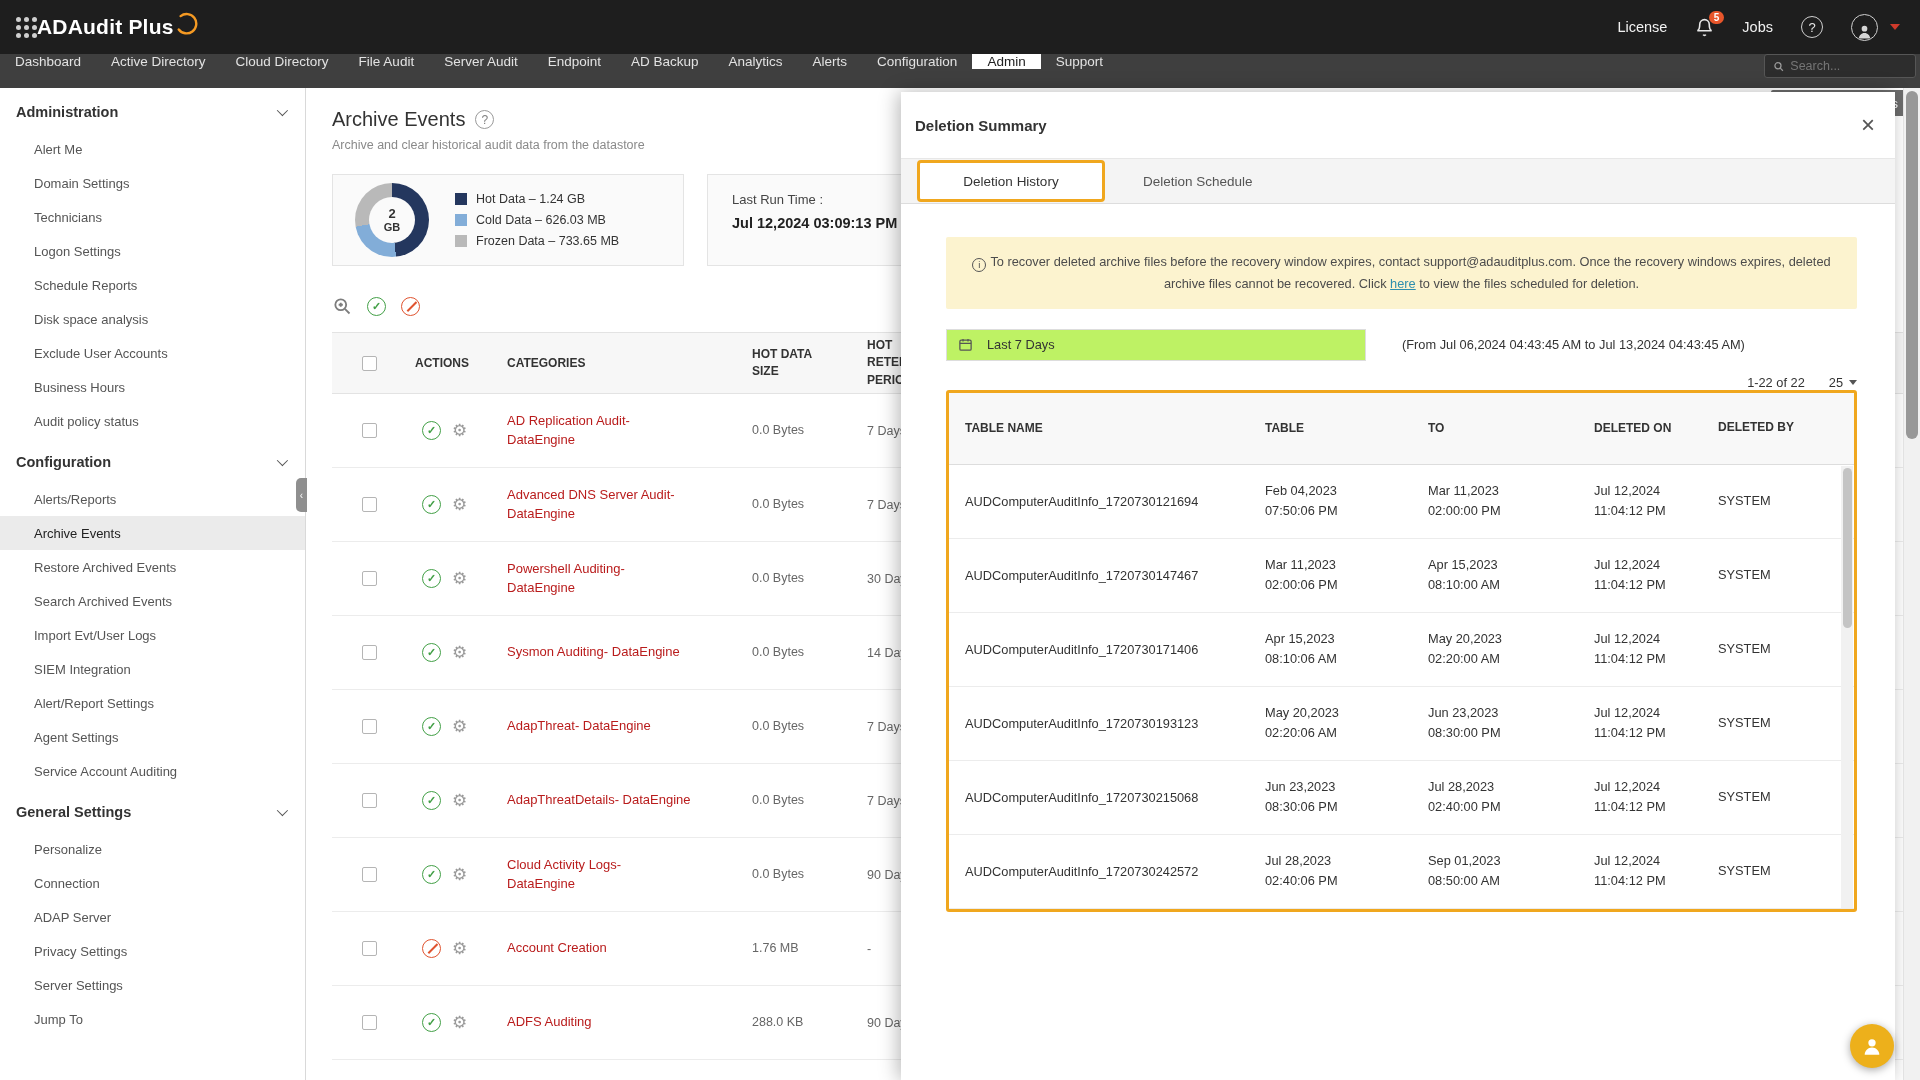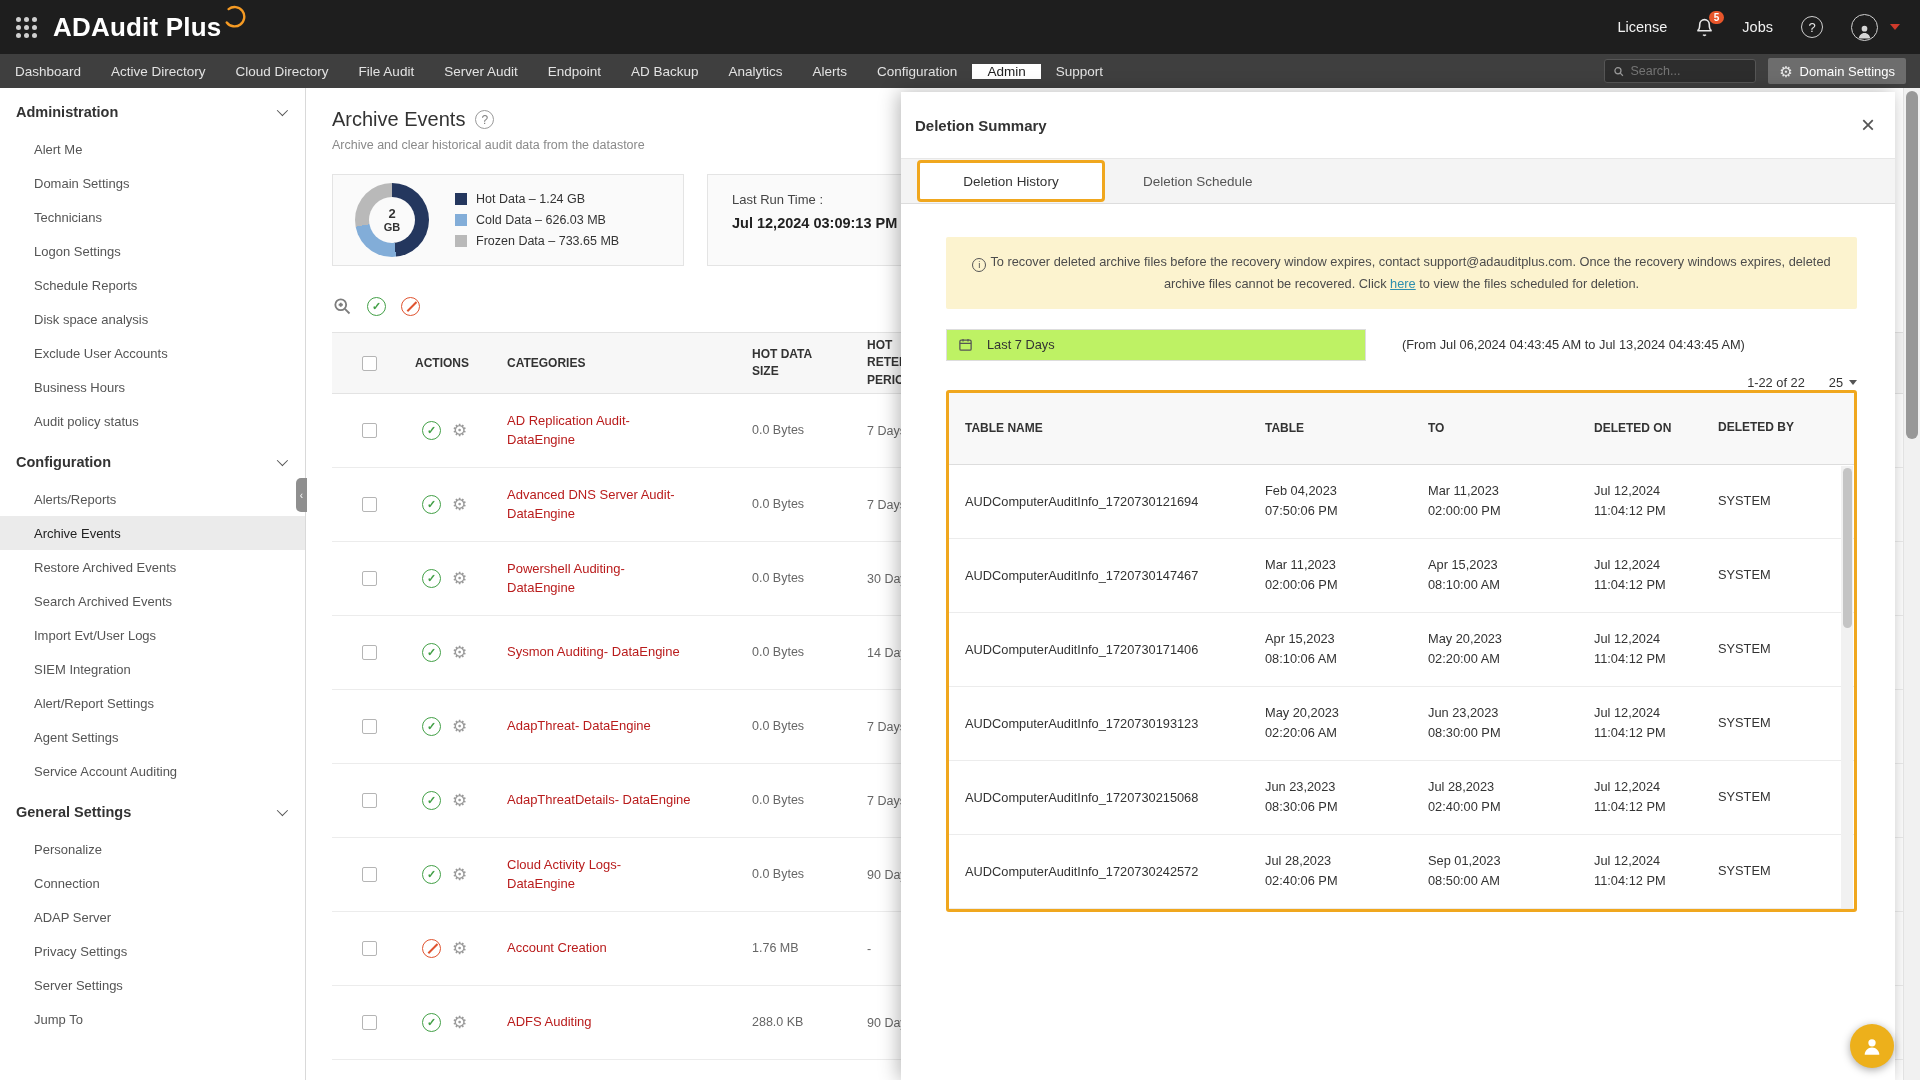--- a/index.html
+++ b/index.html
@@ -2,33 +2,33 @@
 <html><head>
 <meta charset="utf-8">
 <style>
   * { box-sizing: border-box; margin: 0; padding: 0; }
   html,body { width:1920px; height:1080px; overflow:hidden; font-family:"Liberation Sans", sans-serif; background:#fff; position:relative; }
 
   
   .topbar { position:absolute; top:0; left:0; right:0; height:54px; background:#1e1e1e; display:flex; align-items:center; color:#fff; z-index:30; }
   .apps-icon { margin-left:16px; display:grid; grid-template-columns:repeat(3,5px); grid-gap:3px; cursor:pointer; }
   .apps-icon i { width:5px; height:5px; border-radius:50%; background:#cfcfcf; }
-  .logo { margin-left:16px; font-size:26px; font-weight:bold; letter-spacing:.2px; display:flex; align-items:flex-start; cursor:pointer; }
+  .logo { margin-left:0; font-size:21px; font-weight:bold; letter-spacing:.2px; display:flex; align-items:center; cursor:pointer; }
   .topbar-right { margin-left:auto; display:flex; align-items:center; gap:28px; margin-right:20px; font-size:14.5px; color:#f1f1f1; }
   .bell-wrap { position:relative; display:flex; }
   .badge { position:absolute; top:-7px; right:-10px; background:#e8562b; color:#fff; font-size:10px; padding:1px 5px; border-radius:8px; font-weight:bold; }
   .q-circle { width:22px; height:22px; border-radius:50%; border:1.5px solid #cfcfcf; display:flex; align-items:center; justify-content:center; font-size:13px; color:#e5e5e5; cursor:pointer; }
   .avatar { width:27px; height:27px; border-radius:50%; border:1.5px solid #cfcfcf; display:flex; align-items:flex-end; justify-content:center; overflow:hidden; cursor:pointer; }
   .caret-red { width:0; height:0; border-left:5px solid transparent; border-right:5px solid transparent; border-top:6px solid #cf3a2b; margin-left:-16px; cursor:pointer; }
 
   
-  .navbar { position:absolute; top:54px; left:0; right:0; height:34px; background:#3f3f3f; display:flex; align-items:center; z-index:29; }
+  .navbar { position:absolute; top:54px; left:0; right:0; height:34px; background:#3f3f3f; display:flex; align-items:flex-start; z-index:29; }
   .nav-tab { display:flex; align-items:center; padding:0 15px; font-size:13.5px; color:#e2e2e2; cursor:pointer; white-space:nowrap; }
   .nav-tab.active { background:#fff; color:#222; }
-  .nav-right { margin-left:auto; display:flex; align-items:center; gap:12px; padding-right:14px; }
+  .nav-right { margin-left:auto; display:flex; align-items:center; gap:12px; padding-right:4px;flex-direction:column; }
   .search-box { display:flex; align-items:center; gap:6px; background:#2d2d2d; border:1px solid #565656; border-radius:3px; height:24px; padding:0 8px; width:152px; }
   .search-box input { background:transparent; border:none; outline:none; color:#ddd; font-size:12.5px; width:100%; font-family:"Liberation Sans", sans-serif; }
   .domain-settings { display:flex; align-items:center; gap:7px; background:#6d6d6d; color:#fff; font-size:13px; height:26px; padding:0 11px; border-radius:2px; cursor:pointer; white-space:nowrap; }
   .gear-glyph { font-size:15px; line-height:1; color:#e9e9e9; }
 
   
   .sidebar { position:absolute; top:88px; left:0; width:306px; bottom:0; background:#fff; border-right:1px solid #d9d9d9; overflow:hidden; z-index:5; }
   .side-header { display:flex; align-items:center; justify-content:space-between; padding:14px 20px 10px 16px; font-size:14.5px; font-weight:bold; color:#333; cursor:pointer; height:44px; }
   .chev { width:8px; height:8px; border-right:1.6px solid #555; border-bottom:1.6px solid #555; transform:rotate(45deg) translateY(-2px); }
   .side-item { height:34px; display:flex; align-items:center; padding-left:34px; font-size:13px; color:#555; cursor:pointer; }

